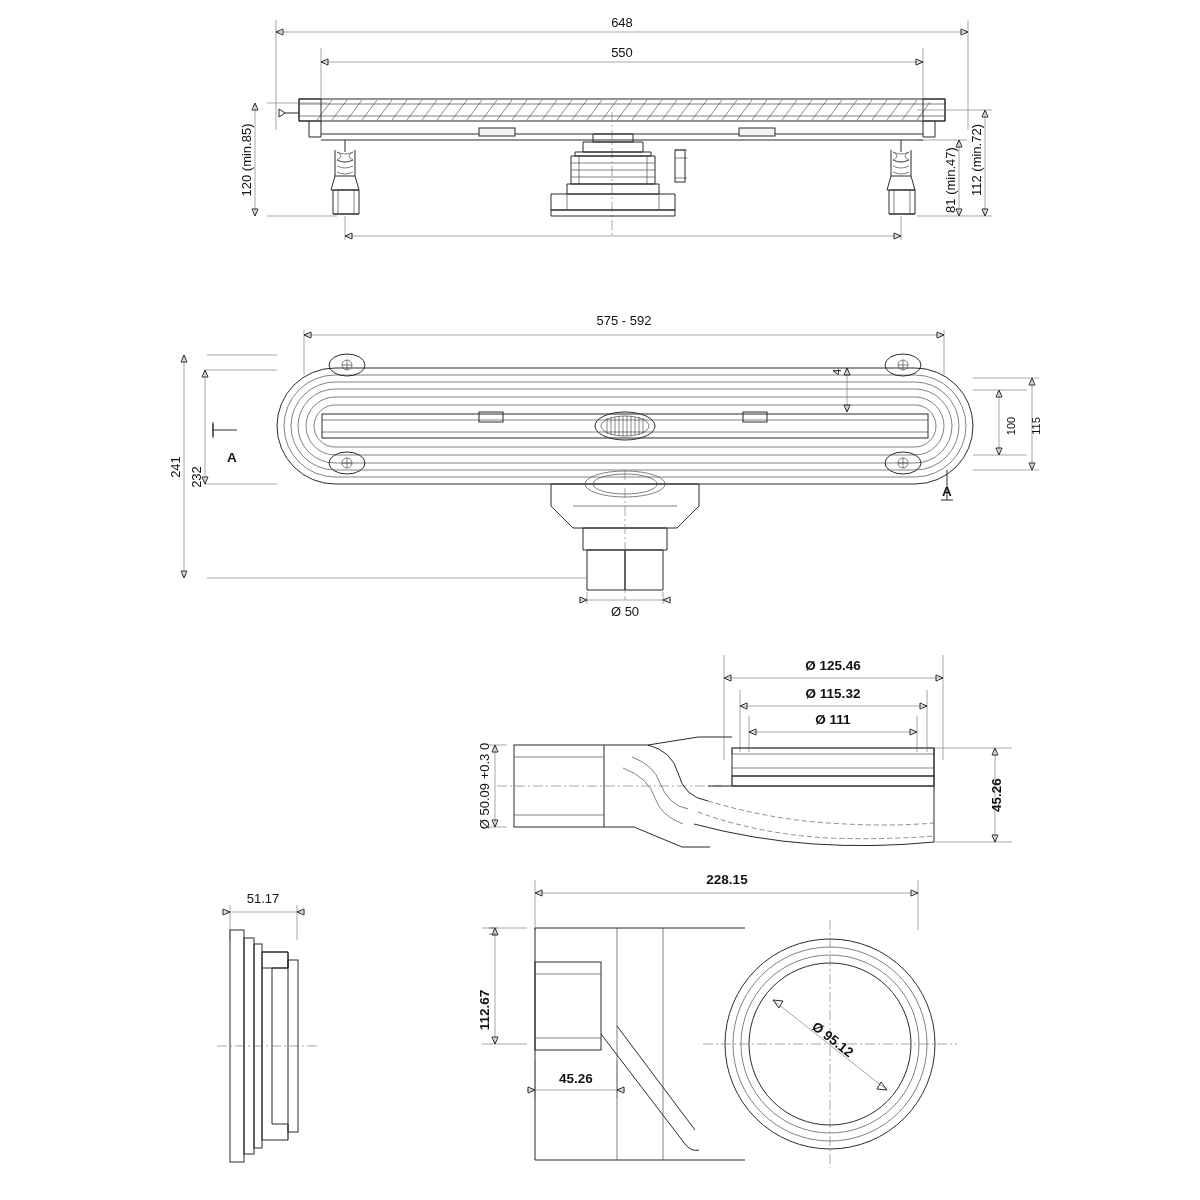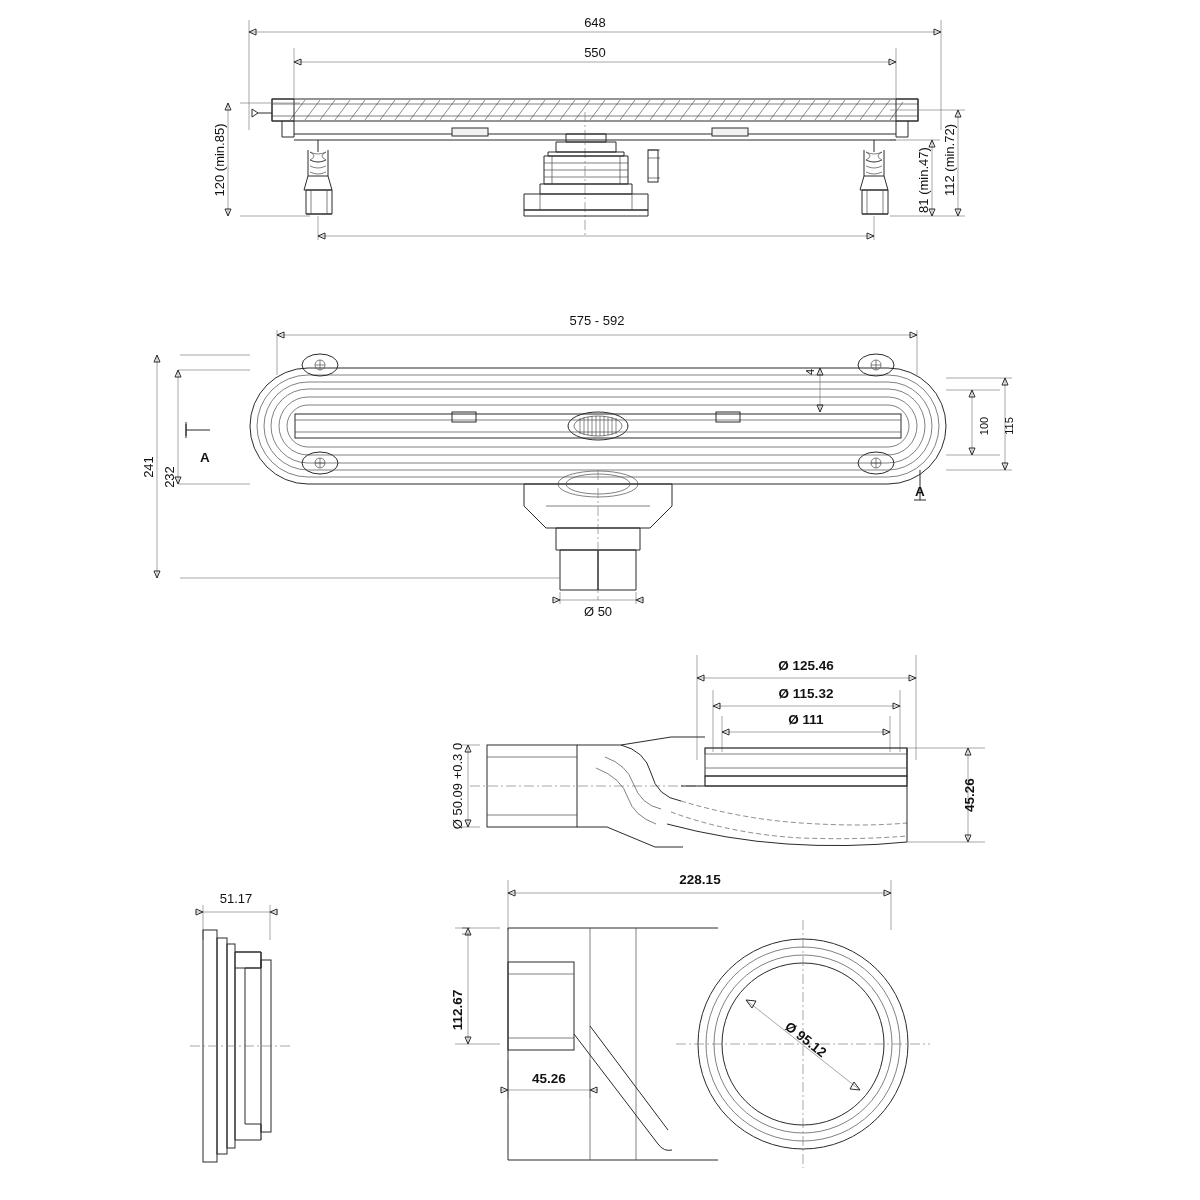--- a/index.html
+++ b/index.html
@@ -1,17 +1,17 @@
 <!DOCTYPE html>
 <html><head>
 <meta charset="utf-8">
 <style>
   html,body{margin:0;padding:0;background:#ffffff;}
   body{width:1200px;height:1200px;font-family:"Liberation Sans",sans-serif;color:#1a1a1a;overflow:hidden;}
-  #sheet{position:relative;width:1047px;height:1200px;}
+  #sheet{position:relative;width:1047px;height:1200px;margin-left:27px;}
   svg{position:absolute;left:0;top:0;}
   .dimtxt{font-family:"Liberation Sans",sans-serif;font-size:13px;fill:#111;}
   .dimtxt-s{font-family:"Liberation Sans",sans-serif;font-size:11px;fill:#111;}
   .dimtxt-b{font-family:"Liberation Sans",sans-serif;font-size:13.5px;fill:#111;font-weight:600;}
   .ln{stroke:#2b2b2b;fill:none;stroke-width:1;}
   .thin{stroke:#4a4a4a;fill:none;stroke-width:0.7;}
   .ext{stroke:#6b6b6b;fill:none;stroke-width:0.6;}
   .dash{stroke:#5a5a5a;fill:none;stroke-width:0.7;stroke-dasharray:5 3;}
   .center{stroke:#6b6b6b;fill:none;stroke-width:0.6;stroke-dasharray:10 3 2 3;}
   .hatch{stroke:#3a3a3a;fill:none;stroke-width:0.6;}

